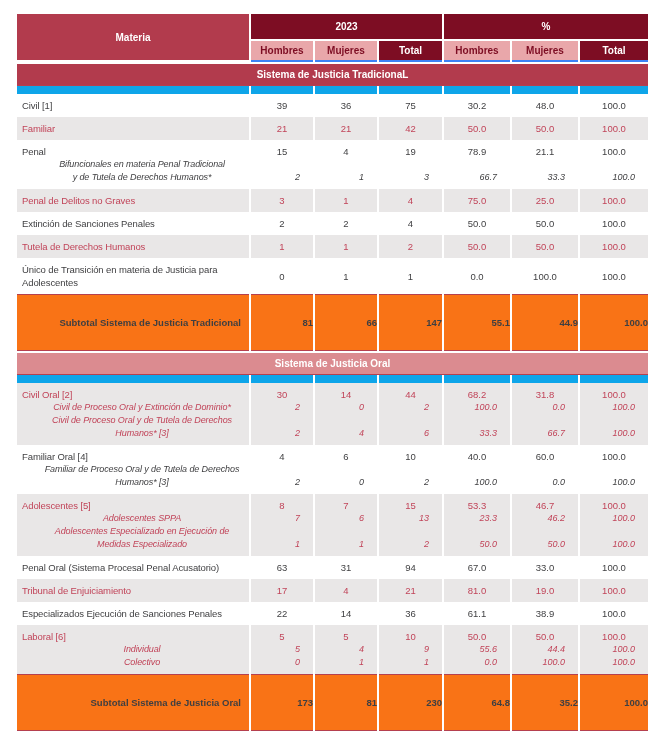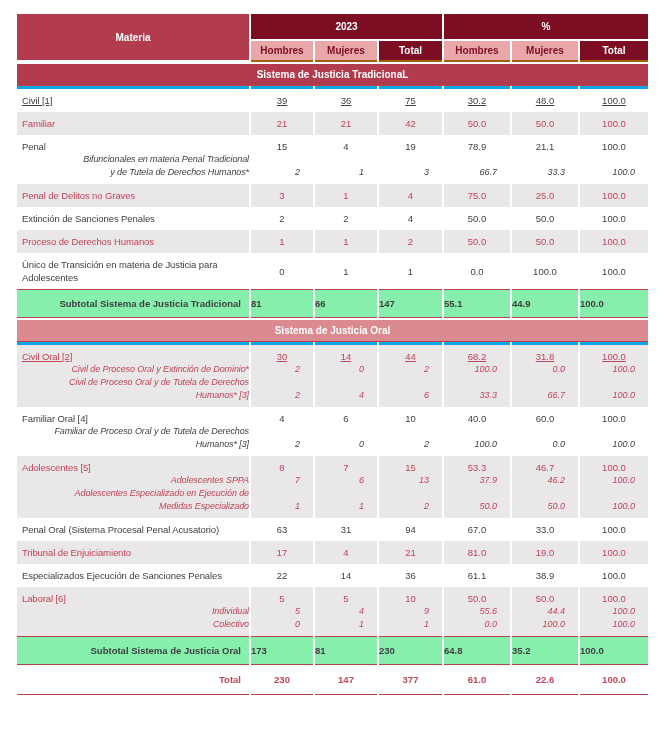--- a/index.html
+++ b/index.html
@@ -36,54 +36,54 @@
   .th-materia{
     background:var(--crimson);color:#fff;text-align:center;
     border-bottom:2px solid #fff;
   }
   .th-group{
     background:var(--maroon);color:#fff;text-align:center;
     height:25px;border-bottom:2px solid #fff;margin-left:13px;
   }
   .th-sub{
     background:var(--pink);color:var(--maroon);text-align:center;
-    height:19px;border-bottom:2px solid #a16207;
+    height:19px;border-bottom:2px solid #3b82f6;
   }
   .th-sub.dark{background:var(--maroon);color:#fff;}
   
   .section-band td{
     color:#fff;font-weight:bold;font-size:10px;text-align:center;
     height:21px;
     border-top:2px solid #fff;
     border-bottom:1.5px solid var(--rule);
   }
   .section-band.crimson td{background:var(--crimson);margin-top:40px;}
   .section-band.salmon td{background:var(--salmon);text-align:center;}
   
   .data-line.plain td{background:#fff;color:var(--darktext);}
   .data-line.tint td{background:var(--tint);color:var(--redtext);}
   .data-line.first td{padding-top:5px;}
   .data-line.last td{padding-bottom:5px;}
-  .data-line.gap-top td{border-top:3px solid #0ea5e9;text-decoration:underline;}
+  .data-line.gap-top td{border-top:8px solid #0ea5e9;}
   td.label{text-align:left;padding-left:5px;padding-right:4px;letter-spacing:-0.1px;}
   td.val{text-align:center;}
   td.sub-label{
-    text-align:right;padding-left:18px;font-style:italic;font-size:9px;
+    text-align:center;padding-left:18px;font-style:italic;font-size:9px;
     white-space:nowrap;letter-spacing:-0.1px;
   }
   td.sub-val{text-align:right;padding-right:13px;font-style:italic;font-size:9px;}
   
   .subtotal-row td{
-    background:#86efac;color:var(--darktext);font-weight:bold;
+    background:#f97316;color:var(--darktext);font-weight:bold;
     border-top:1.5px solid var(--rule);
     border-bottom:1.5px solid var(--rule);
-    padding:7px 0;
+    padding:21px 0;
   }
   .subtotal-row td.subtotal-label{text-align:right;padding-right:8px;}
-  .subtotal-row td.subtotal-val{text-align:left;}
+  .subtotal-row td.subtotal-val{text-align:right;}
   .total-row td{
     background:#fff;color:var(--redtext);font-weight:bold;
     border-bottom:1.5px solid var(--rule);
     padding:8px 0;
   }
   .total-row td.total-label{text-align:right;padding-right:8px;}
   .total-row td.total-val{text-align:center;}
 </style>
 </head>
 <body>
@@ -174,21 +174,21 @@
       <tr class="data-line plain first last">
         <td class="label">Extinción de Sanciones Penales</td>
         <td class="val">2</td>
         <td class="val">2</td>
         <td class="val">4</td>
         <td class="val">50.0</td>
         <td class="val">50.0</td>
         <td class="val">100.0</td>
       </tr>
       <tr class="data-line tint first last">
-        <td class="label">Proceso de Derechos Humanos</td>
+        <td class="label">Tutela de Derechos Humanos</td>
         <td class="val">1</td>
         <td class="val">1</td>
         <td class="val">2</td>
         <td class="val">50.0</td>
         <td class="val">50.0</td>
         <td class="val">100.0</td>
       </tr>
       <tr class="data-line plain first last">
         <td class="label">Único de Transición en materia de Justicia para Adolescentes</td>
         <td class="val">0</td>
@@ -280,21 +280,21 @@
         <td class="val">15</td>
         <td class="val">53.3</td>
         <td class="val">46.7</td>
         <td class="val">100.0</td>
       </tr>
       <tr class="data-line tint">
         <td class="sub-label">Adolescentes SPPA</td>
         <td class="sub-val">7</td>
         <td class="sub-val">6</td>
         <td class="sub-val">13</td>
-        <td class="sub-val">37.9</td>
+        <td class="sub-val">23.3</td>
         <td class="sub-val">46.2</td>
         <td class="sub-val">100.0</td>
       </tr>
       <tr class="data-line tint">
         <td class="sub-label">Adolescentes Especializado en Ejecución de</td>
         <td class="sub-val"></td>
         <td class="sub-val"></td>
         <td class="sub-val"></td>
         <td class="sub-val"></td>
         <td class="sub-val"></td>

